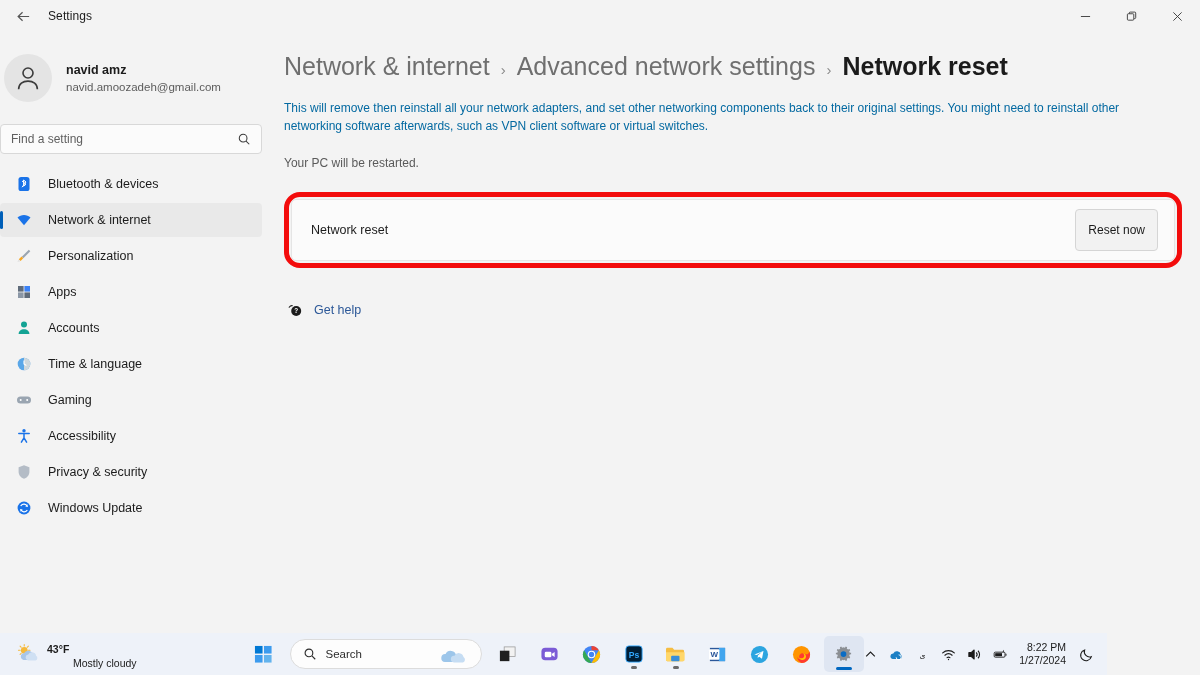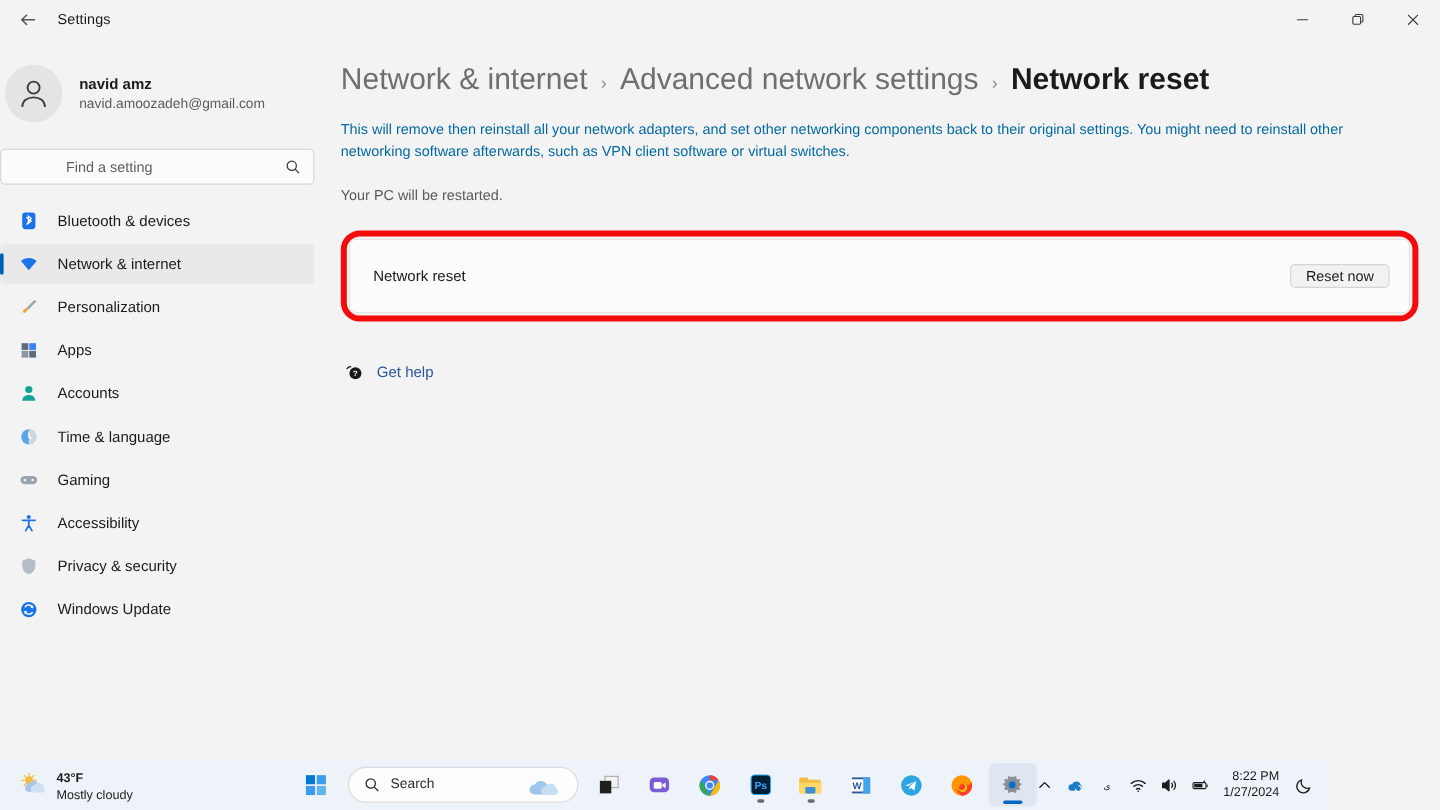--- a/index.html
+++ b/index.html
@@ -48,21 +48,21 @@
   .profile-name { font-size: 12.5px; font-weight: bold; color: #1b1b1b; line-height: 16px; }
   .profile-mail { font-size: 11.5px; color: #5c5c5c; line-height: 16px; margin-top: 1px; }
 
   .searchbox {
     position: relative; height: 30px; margin-top: 14px;
     background: #fbfbfb; border: 1px solid #d8d8d8; border-radius: 4px;
     display: flex; align-items: center; padding: 0 10px;
   }
   .searchbox input {
     border: 0; outline: 0; background: transparent; flex: 1;
-    font-family: inherit; font-size: 12px; color: #1b1b1b; margin-left: 44px;
+    font-family: inherit; font-size: 12px; color: #1b1b1b;
   }
   .searchbox input::placeholder { color: #5f5f5f; }
   .search-ico { color: #3a3a3a; display: flex; }
   .search-ico svg { width: 14px; height: 14px; }
 
   .navlist { margin-top: 13px; }
   .navitem {
     position: relative; display: flex; align-items: center; height: 34px;
     border-radius: 4px; padding-left: 14px; margin-bottom: 2px;
   }
@@ -97,40 +97,40 @@
     border: 5px solid #f30c0c; border-radius: 16px; padding: 2px;
   }
   .card {
     background: #fbfbfb; border: 1px solid #e5e5e5; border-radius: 5px;
     height: 62px; display: flex; align-items: center;
     padding: 0 16px 0 19px;
   }
   .card-label { font-size: 12.5px; color: #1b1b1b; flex: 1; }
   .reset-btn {
     background: #f2f2f2; border: 1px solid #d5d5d5; border-radius: 4px;
-    height: 20px; padding: 0 12px; font-family: inherit; font-size: 12px;
+    height: 42px; padding: 0 12px; font-family: inherit; font-size: 12px;
     color: #1b1b1b; cursor: default;
   }
 
   .links { margin-top: 27px; }
   .linkrow { display: flex; align-items: center; height: 29px; }
   .linkicon { width: 22px; display: flex; align-items: center; justify-content: center; color: #1b1b1b; }
   .linkicon svg { width: 16px; height: 16px; }
   .linktext { font-size: 12.5px; color: #2b5797; margin-left: 8px; }
 
   
   .taskbar {
     position: absolute; left: 0; bottom: 0; width: 1107px; height: 42px;
     background: #eef2f9; display: flex; align-items: center;
   }
   .weather { display: flex; align-items: center; margin-left: 14px; }
   .weather-ico { width: 26px; height: 26px; display: flex; align-items: center; justify-content: center; }
   .weather-txt { margin-left: 7px; }
   .w-temp { font-size: 10.5px; font-weight: bold; color: #1b1b1b; line-height: 12px; }
-  .w-cond { font-size: 10.5px; color: #1b1b1b; line-height: 13px; }
+  .w-cond { font-size: 10.5px; color: #1b1b1b; line-height: 13px; margin-left: 26px; }
 
   .tb-center {
     position: absolute; left: 0; right: 0; margin: 0 auto;
     display: flex; align-items: center; justify-content: center; gap: 2px; width: max-content;
   }
   .tb-btn {
     width: 40px; height: 36px; border-radius: 5px;
     display: flex; align-items: center; justify-content: center; position: relative;
   }
   .tb-btn.active { background: #dfe6f2; }

